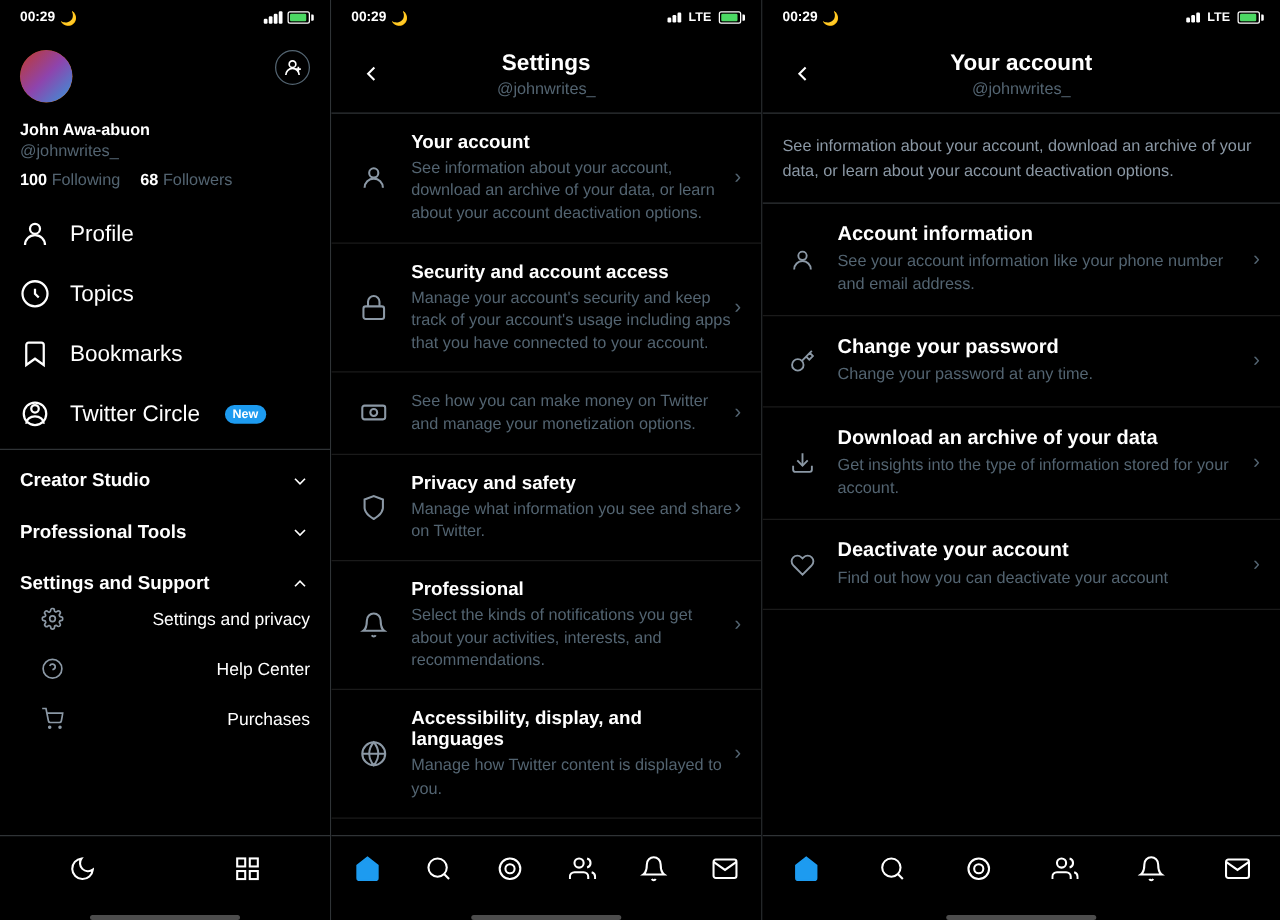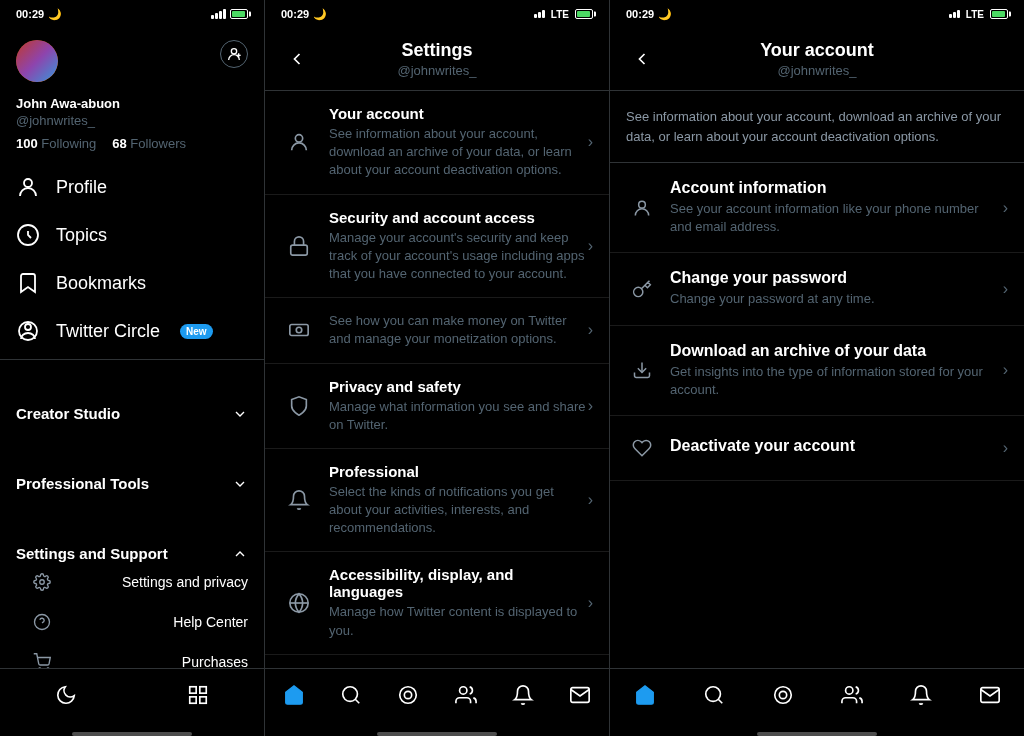--- a/index.html
+++ b/index.html
@@ -102,21 +102,21 @@
     .new-badge {
       background: #1d9bf0; color: #fff; font-size: 10px; font-weight: 700;
       padding: 2px 6px; border-radius: 10px; margin-left: 4px;
     }
 
     .section-divider { height: 1px; background: #2f3336; margin: 4px 0; }
 
     .collapsible-section { padding: 12px 16px; cursor: pointer; }
     .collapsible-header {
       display: flex; justify-content: space-between; align-items: center;
-      font-size: 15px; font-weight: 600; color: #fff; margin-top: 29px;
+      font-size: 15px; font-weight: 600; color: #fff;
     }
     .sub-items { padding-left: 16px; }
     .sub-item {
       display: flex; align-items: center; gap: 12px;
       padding: 10px 0; cursor: pointer; font-size: 14px; color: #fff; justify-content: space-between;
     }
     .sub-icon { width: 20px; height: 20px; display: flex; align-items: center; justify-content: center; color: #8b98a5; }
 
     
     .bottom-nav {
@@ -607,20 +607,21 @@
   </div>
 
   <div class="your-account-item">
     <div class="ya-icon">
       <svg width="20" height="20" viewBox="0 0 24 24" fill="none" stroke="#8b98a5" stroke-width="1.8">
         <path d="M20.84 4.61a5.5 5.5 0 00-7.78 0L12 5.67l-1.06-1.06a5.5 5.5 0 00-7.78 7.78l1.06 1.06L12 21.23l7.78-7.78 1.06-1.06a5.5 5.5 0 000-7.78z"></path>
       </svg>
     </div>
     <div class="ya-content">
       <div class="ya-title">Deactivate your account</div>
+      <div class="ya-desc">Find out how you can deactivate your account</div>
     </div>
     <span class="ya-chevron">›</span>
   </div>
 
   <div class="bottom-nav" style="margin-top:auto">
     <div class="bottom-nav-item">
       <svg width="22" height="22" viewBox="0 0 24 24" fill="#1d9bf0" stroke="#1d9bf0" stroke-width="1.5">
         <path d="M3 9l9-7 9 7v11a2 2 0 01-2 2H5a2 2 0 01-2-2z"></path>
       </svg>
     </div>

